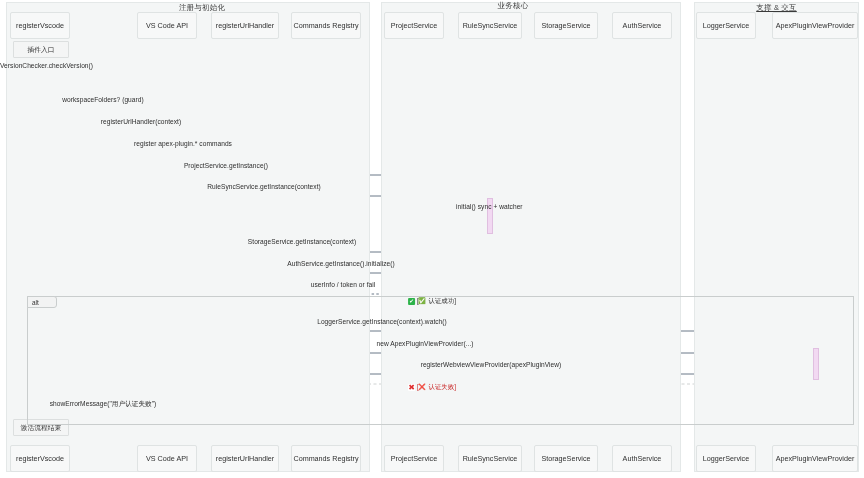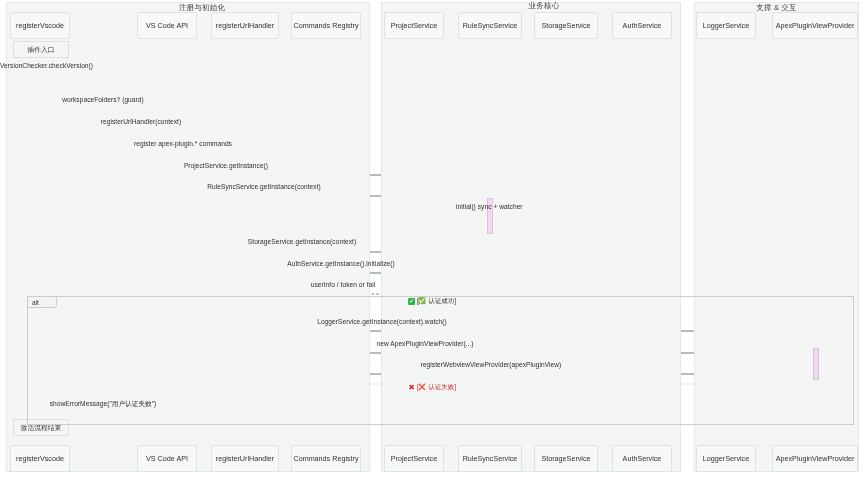--- a/index.html
+++ b/index.html
@@ -176,24 +176,24 @@
       <line x1="40" y1="413" x2="164" y2="413" marker-start="url(#dot)" marker-end="url(#arrowhead)"></line>
     </g>
 
     <line x1="27" y1="384" x2="854" y2="384" stroke="#c9cdcd" stroke-width="0.9" stroke-dasharray="3,2.5"></line>
   </svg>
 
   <div class="boxgroup" style="left:6px;top:2px;width:364px;height:470px;"></div>
   <div class="boxgroup-title" style="left:6px;top:3px;width:364px;padding-left:14px;">注册与初始化</div>
 
   <div class="boxgroup" style="left:381px;top:2px;width:300px;height:470px;"></div>
-  <div class="boxgroup-title" style="left:381px;top:1px;width:264px;margin-left:31px;">业务核心</div>
+  <div class="boxgroup-title" style="left:381px;top:1px;width:264px;">业务核心</div>
 
   <div class="boxgroup" style="left:694px;top:2px;width:165px;height:470px;"></div>
-  <div class="boxgroup-title" style="left:694px;top:3px;width:165px;">支撑 &amp; 交互</div>
+  <div class="boxgroup-title" style="left:694px;top:3px;width:165px;text-decoration:underline;">支撑 &amp; 交互</div>
 
   <div class="activation" style="left:487px;top:198px;width:6px;height:36px;"></div>
   <div class="activation" style="left:813px;top:348px;width:6px;height:32px;"></div>
 
   <div class="actor" style="left:10px;top:12px;width:60px;height:27px;">registerVscode</div>
   <div class="actor" style="left:137px;top:12px;width:60px;height:27px;">VS Code API</div>
   <div class="actor" style="left:211px;top:12px;width:68px;height:27px;">registerUrlHandler</div>
   <div class="actor" style="left:291px;top:12px;width:70px;height:27px;">Commands Registry</div>
 
   <div class="actor" style="left:384px;top:12px;width:60px;height:27px;">ProjectService</div>

